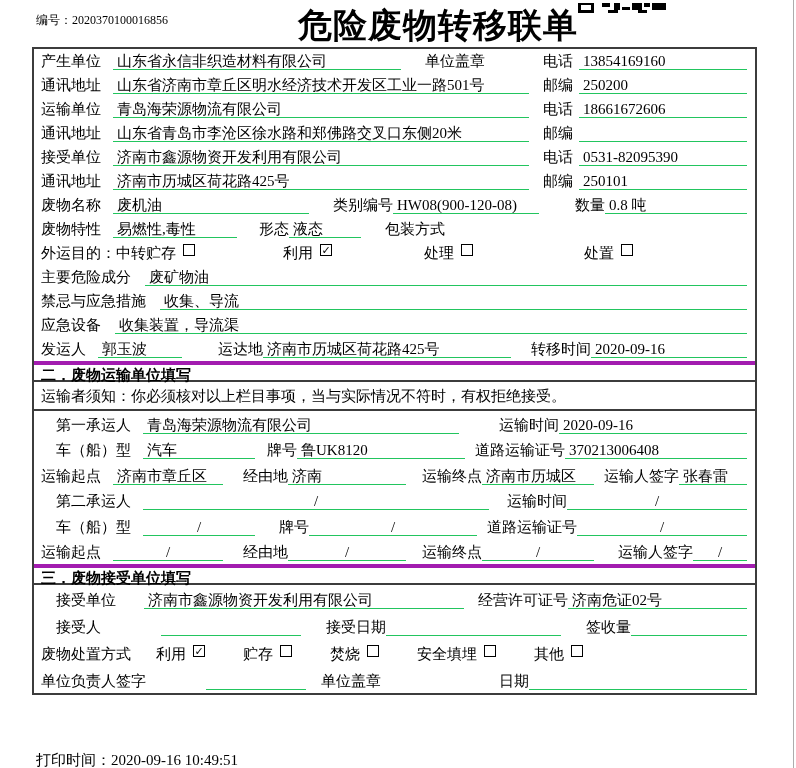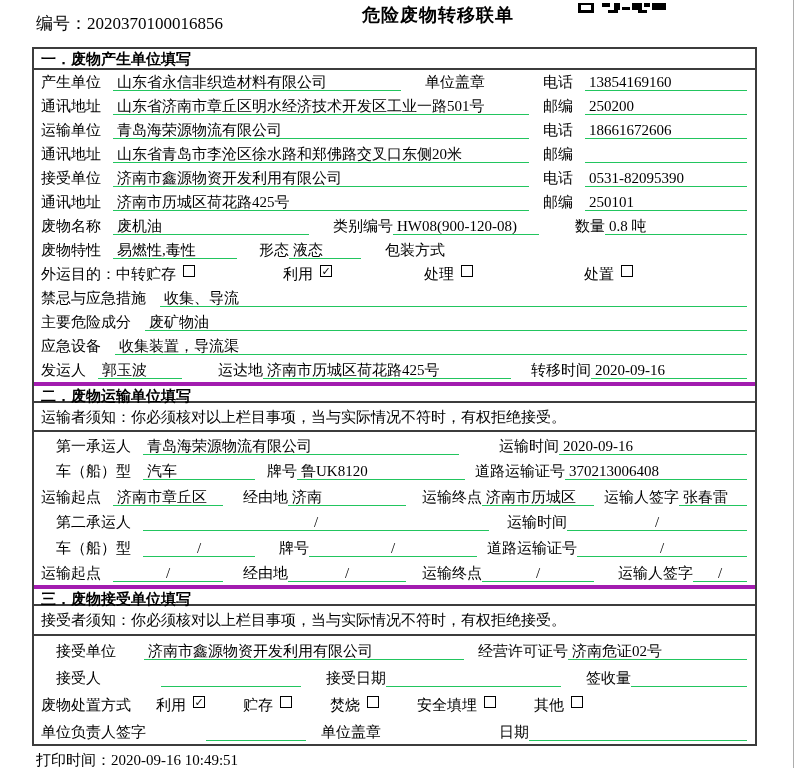--- a/index.html
+++ b/index.html
@@ -3,23 +3,23 @@
 <meta charset="utf-8">
 <style>
   * { margin:0; padding:0; box-sizing:border-box; }
   html,body { width:796px; height:768px; background:#ffffff; overflow:hidden; }
   body { font-family:"Liberation Serif","DejaVu Serif",serif; color:#000; font-size:15px; position:relative; }
 
   .page { position:relative; width:796px; height:768px; background:#fff; }
   .right-edge { position:absolute; right:2px; top:0; height:768px; width:1px; background:#adadad; }
 
   
-  .doc-number { position:absolute; left:36px; top:12px; font-size:17px; white-space:nowrap; }
+  .doc-number { position:absolute; left:36px; top:12px; font-size:12px; white-space:nowrap; }
   .doc-title  { position:absolute; left:80px; right:0; top:3px; text-align:center;
-                font-size:18px; font-weight:bold; letter-spacing:1px;
+                font-size:34px; font-weight:bold; letter-spacing:1px;
                 font-family:"Liberation Sans","DejaVu Sans",sans-serif; }
   .qr { position:absolute; left:578px; top:0; width:90px; height:10px; }
 
   
   .form { position:absolute; left:32px; top:47px; width:725px; border:2px solid #3c3c3c; background:#fff; }
   .sec-h { height:21px; line-height:20px; font-weight:bold; font-size:15px; padding-left:7px;
            font-family:"Liberation Sans","DejaVu Sans",sans-serif;
            border-bottom:2px solid #3c3c3c; }
   .sec-h.mid { border-top:4px solid #a21caf; }
 
@@ -51,21 +51,21 @@
   .mr8{margin-right:8px}.mr14{margin-right:14px}.mr25{margin-right:25px}.mr28{margin-right:28px}.mr60{margin-right:60px}
 
   
   .vw72{width:72px}.vw84{width:84px}.vw100{width:100px}.vw110{width:110px}.vw112{width:112px}
   .vw118{width:118px}.vw124{width:124px}.vw140{width:140px}.vw146{width:146px}.vw168{width:168px}
   .vw175{width:175px}.vw196{width:196px}.vw248{width:248px}.vw288{width:288px}.vw316{width:316px}
   .vw320{width:320px}.vw346{width:346px}
 
   
   .rg { width:204px; margin-left:auto; display:flex; align-items:flex-end; }
-  .rg .lbl { }
+  .rg .lbl { margin-right:6px; }
   .rg .v { flex:1; }
 
   .print-time { position:absolute; left:36px; top:751px; font-size:15px; white-space:nowrap; }
 </style>
 </head>
 <body>
 
 <div class="page">
 
   <div class="doc-number"><span>编号：</span><span>2020370100016856</span></div>
@@ -84,21 +84,20 @@
         <rect x="30" y="7" width="10" height="3"></rect>
           <rect x="66" y="0" width="6" height="4"></rect>
         <rect x="60" y="7" width="9" height="3"></rect>
           <rect x="74" y="0" width="14" height="7"></rect>
       </g>
     </svg>
   </div>
 
   <div class="form">
 
-    <div class="sec-h">一．废物产生单位填写</div>
     <div class="s1">
 
       <div class="row">
         <span class="lbl">产生单位</span>
         <span class="v vw288">山东省永信非织造材料有限公司</span>
         <span class="lbl tight ml24">单位盖章</span>
         <span class="rg">
           <span class="lbl">电话</span>
           <span class="v">13854169160</span>
         </span>
@@ -180,27 +179,27 @@
           <span>处理</span>
           <span class="cb"></span>
         </span>
         <span class="opt ml111">
           <span>处置</span>
           <span class="cb"></span>
         </span>
       </div>
 
       <div class="row">
+        <span class="lbl mr14">主要危险成分</span>
+        <span class="v f1">废矿物油</span>
+      </div>
+
+      <div class="row">
         <span class="lbl mr14">禁忌与应急措施</span>
         <span class="v f1">收集、导流</span>
-      </div>
-
-      <div class="row">
-        <span class="lbl mr14">主要危险成分</span>
-        <span class="v f1">废矿物油</span>
       </div>
 
       <div class="row">
         <span class="lbl mr14">应急设备</span>
         <span class="v f1">收集装置，导流渠</span>
       </div>
 
       <div class="row">
         <span class="lbl">发运人</span>
         <span class="v vw84">郭玉波</span>
@@ -267,21 +266,20 @@
         <span class="lbl tight ml16 mr8">运输终点</span>
         <span class="v vw112 c">/</span>
         <span class="lbl tight ml24 mr8">运输人签字</span>
         <span class="v f1 c">/</span>
       </div>
     </div>
 
     <div class="sec-h mid">三．废物接受单位填写</div>
     <div class="s3">
 
-      <div class="notice-row"><span>接受者须知：</span><span>你必须核对以上栏目事项，当与实际情况不符时，有权拒绝接受。</span></div>
 
       <div class="row">
         <span class="lbl ml15 mr28">接受单位</span>
         <span class="v vw320">济南市鑫源物资开发利用有限公司</span>
         <span class="lbl tight ml14 mr8">经营许可证号</span>
         <span class="v f1">济南危证02号</span>
       </div>
 
       <div class="row">
         <span class="lbl ml15 mr60">接受人</span>

